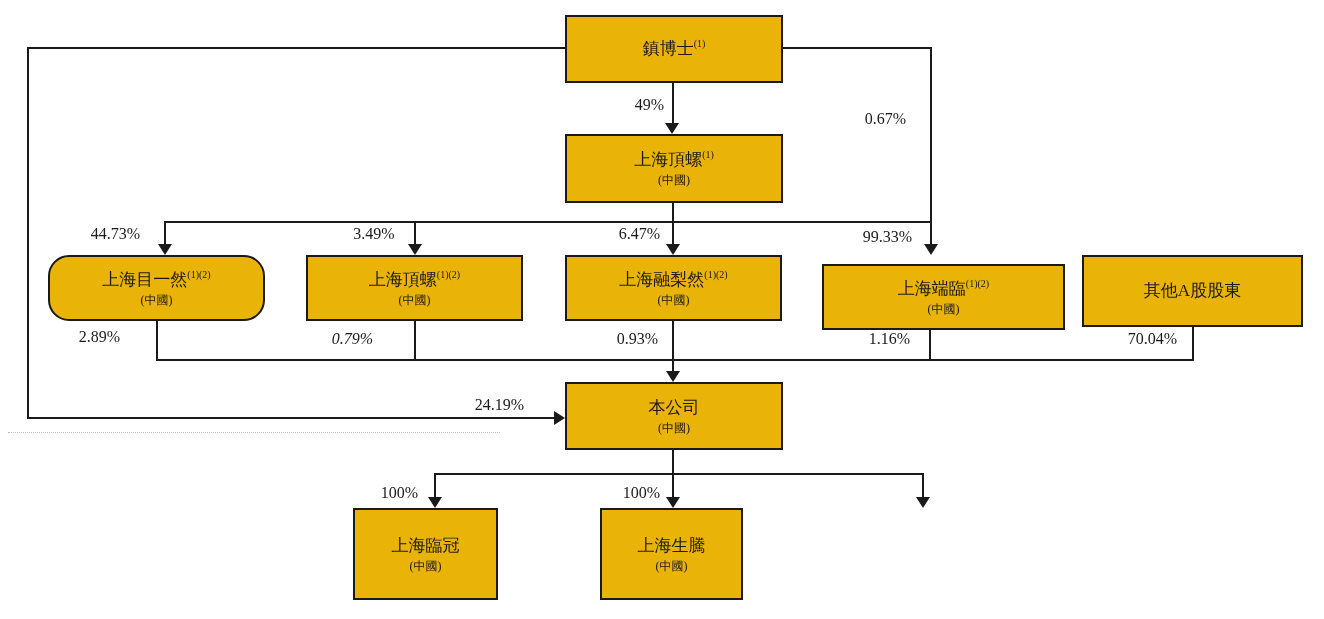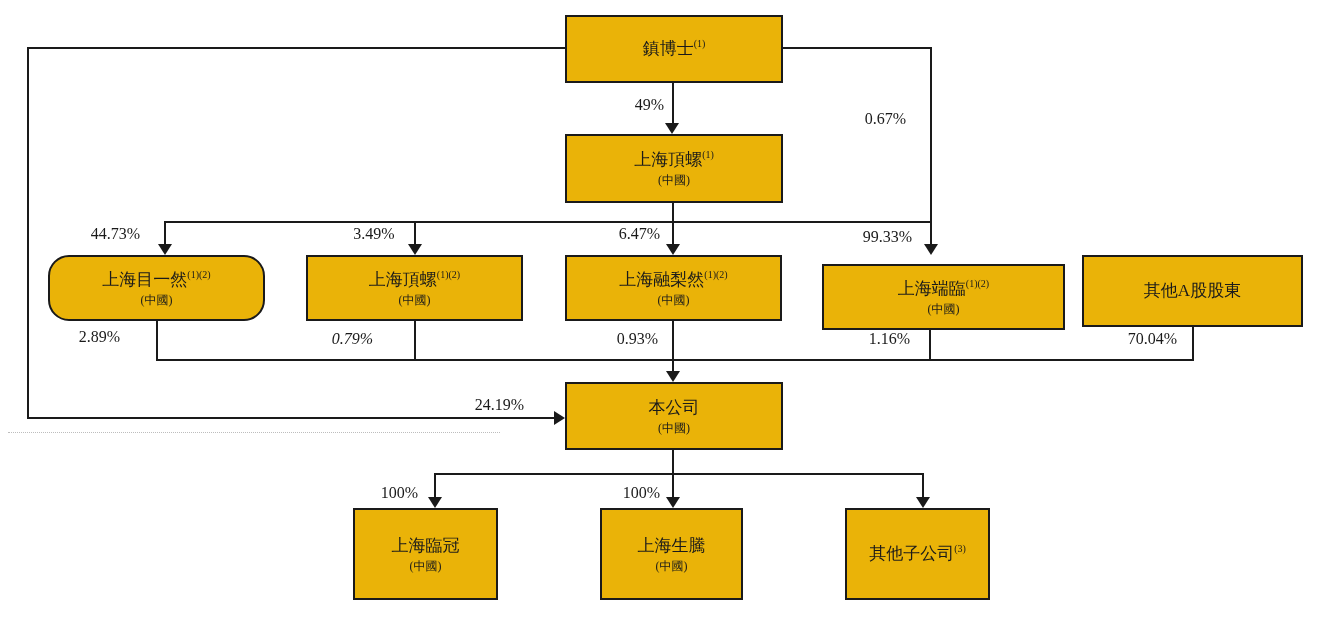--- a/index.html
+++ b/index.html
@@ -136,17 +136,14 @@
   <div class="node" style="left:353px;top:508px;width:145px;height:92px;">
     <div><span>上海臨冠</span></div>
     <div class="place">(中國)</div>
   </div>
 
   <div class="node" style="left:600px;top:508px;width:143px;height:92px;">
     <div><span>上海生騰</span></div>
     <div class="place">(中國)</div>
   </div>
 
-  <div class="node" style="left:845px;top:508px;width:145px;height:92px;">
-    <div><span>其他子公司</span><sup>(3)</sup></div>
-  </div>
 
 </div>
 
 </body></html>

